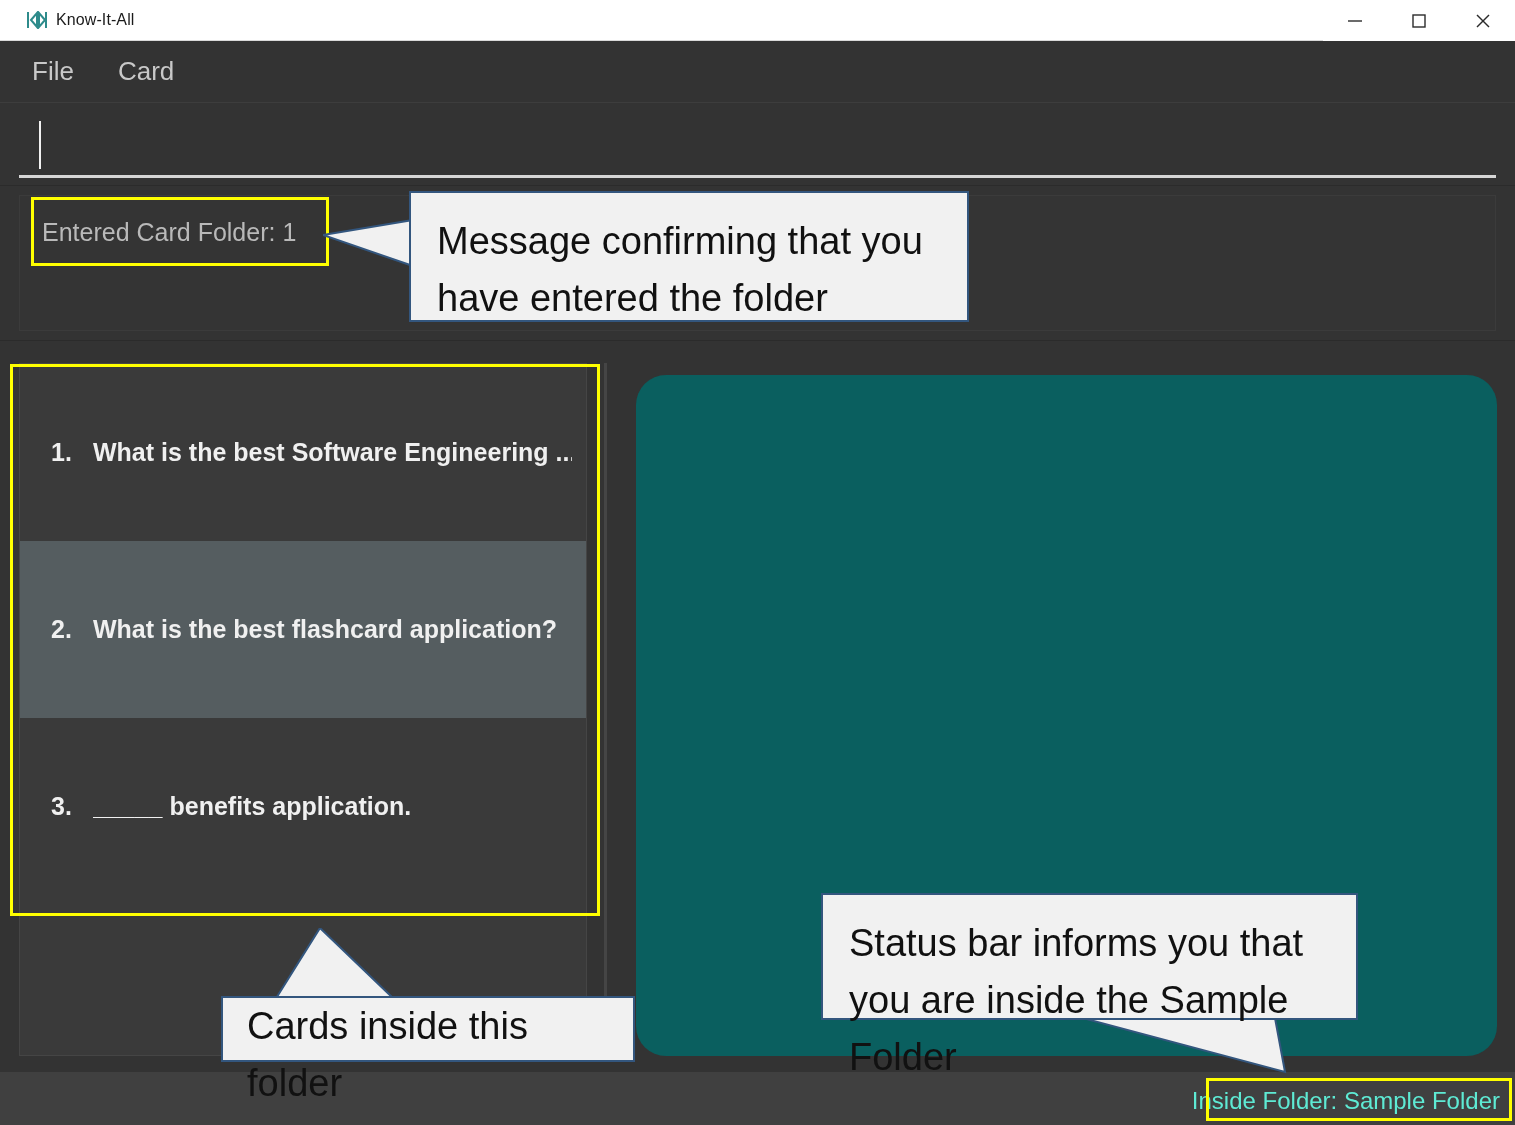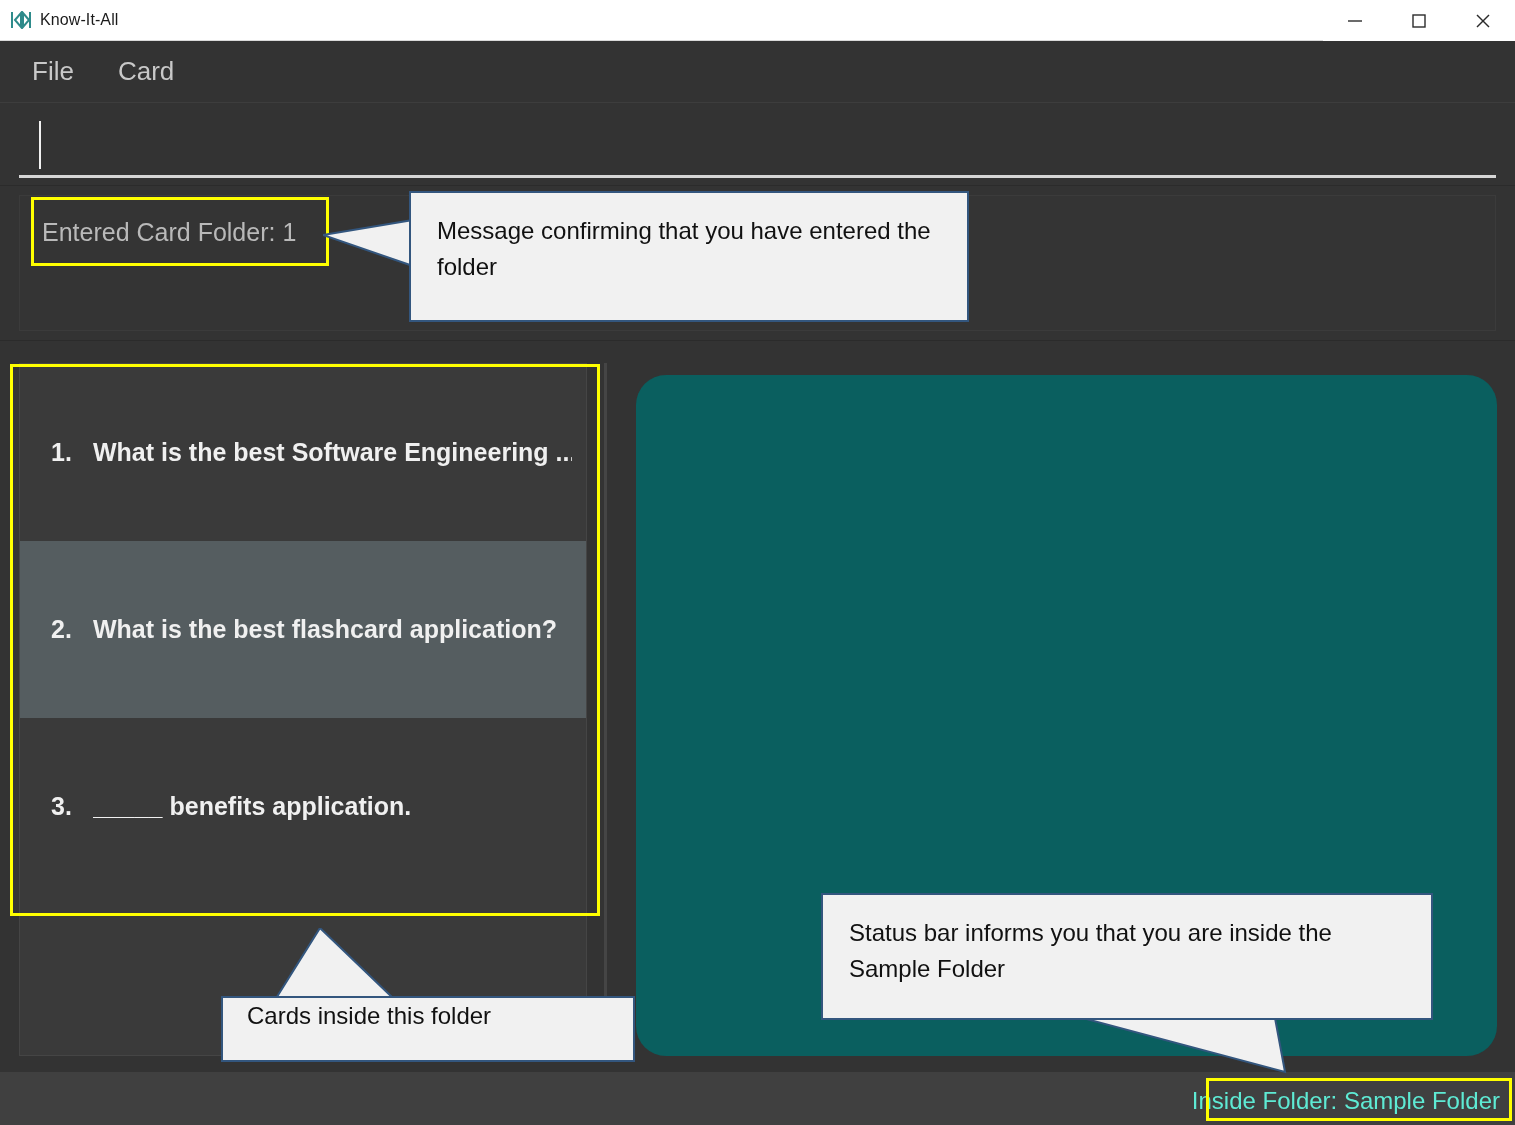--- a/index.html
+++ b/index.html
@@ -21,20 +21,21 @@
 
   
   .titlebar {
     position: absolute;
     left: 0; top: 0;
     width: 1515px; height: 41px;
     background: #ffffff;
     border-bottom: 1px solid #d9d9d9;
     display: flex;
     align-items: center;
+    padding-left: 16px;
   }
   .app-icon {
     margin-left: 10px;
     width: 22px; height: 22px;
     display: flex; align-items: center; justify-content: center;
   }
   .app-title {
     margin-left: 8px;
     font-size: 16px;
     color: #1b1b1b;
@@ -204,28 +205,28 @@
   #hl-msg     { left: 31px;   top: 197px;  width: 298px; height: 69px; }
   #hl-list    { left: 10px;   top: 364px;  width: 590px; height: 552px; }
   #hl-status  { left: 1206px; top: 1078px; width: 306px; height: 43px; }
 
   
   .callout {
     position: absolute;
     background: #f1f1f1;
     border: 2px solid #33567e;
     color: #111111;
-    font-size: 24px;
+    font-size: 38px;
     line-height: 1.5;
     padding: 20px 26px;
     font-family: "Liberation Sans", sans-serif;
   }
   #callout-msg    { left: 409px; top: 191px;  width: 560px; height: 131px; }
   #callout-cards  { left: 221px; top: 996px;  width: 414px; height: 66px;  padding: 0 24px; }
-  #callout-status { left: 821px; top: 893px;  width: 612px; height: 127px; }
+  #callout-status { left: 821px; top: 893px;  width: 537px; height: 127px; }
 
   .callout-tail { position: absolute; pointer-events: none; }
 </style>
 </head>
 <body>
 
 <div id="app">
 
   <div class="titlebar">
     <span class="app-icon">

